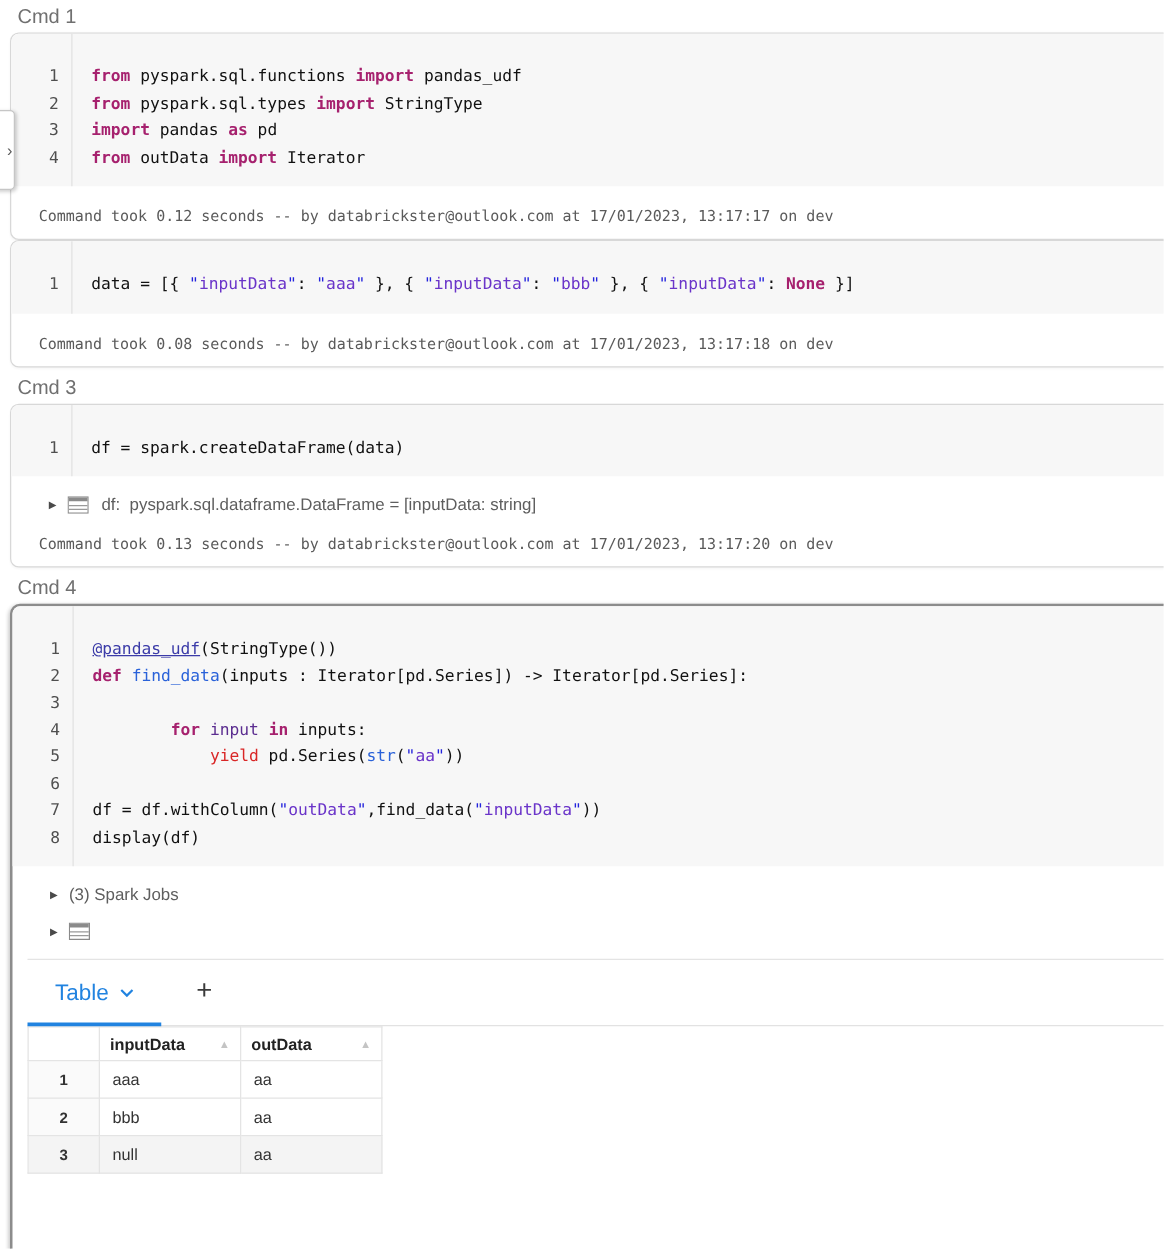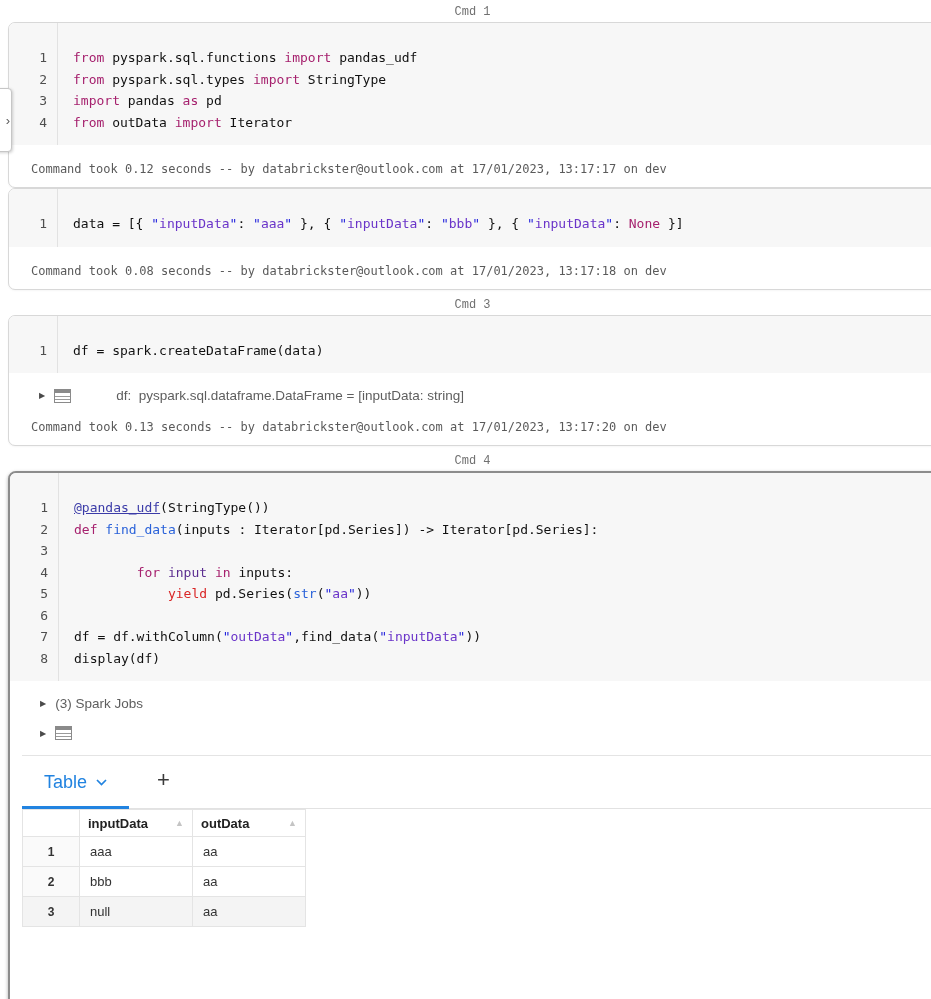--- a/index.html
+++ b/index.html
@@ -1,51 +1,51 @@
 <!DOCTYPE html>
 <html style="--c-keyword: #A6216E; --c-yield: #D92626; --c-dec: #3B3BA8; --c-fn: #2A62D9; --c-bi: #5B2D90; --c-q: #2323DD; --c-str: #6A34C9; --c-plain: #111111; --c-tab: #2183E0;"><head>
 <meta charset="utf-8">
 <style>
   html,body{margin:0;padding:0;background:#fff;}
   .stage{position:relative;width:931px;height:999px;background:#ffffff;overflow:hidden;
          font-family:"Liberation Sans",sans-serif;}
   .cell-block{margin-left:8px;}
-  .cmd-label{font-family:Liberation Mono, monospace;font-size:12px;color:#707070;
-             margin:8px 0 3px 6px;text-align:center;}
+  .cmd-label{font-family:Liberation Sans, sans-serif;font-size:16px;color:#707070;
+             margin:8px 0 3px 6px;}
   .cell-block:first-child .cmd-label{margin-top:5px;}
   .cell{border:1px solid #D8D8D8;border-radius:7px;width:940px;background:#fff;
         box-shadow:0 1px 2px rgba(0,0,0,0.04);}
   .cell.selected{border:2px solid #8C8C8C;border-radius:8px;
         box-shadow:1px 2px 5px rgba(0,0,0,0.18),-1px 1px 3px rgba(0,0,0,0.12);}
   .cell-block:last-child .cell{min-height:545px;}
 
   
   .code-area{display:flex;background:#F7F7F7;border-radius:6px 6px 0 0;}
   .gutter{flex:none;width:38px;border-right:1px solid #E2E2E2;padding:24px 10px 12px 0;
           text-align:right;}
   .gutter div{font-family:"DejaVu Sans Mono",monospace;font-size:13px;color:#4F4F4F;
           line-height:21.5px;height:21.5px;}
   .code-col{flex:1;padding:24px 0 12px 15px;overflow:hidden;}
   .code-col div{font-family:"DejaVu Sans Mono",monospace;font-size:13px;white-space:pre;
           line-height:21.5px;height:21.5px;color:var(--c-plain,#111);}
-  .tok-kw{color:var(--c-keyword);font-weight:normal;margin-top:38px;}
+  .tok-kw{color:var(--c-keyword);font-weight:bold;margin-top:38px;}
   .tok-yield{color:var(--c-yield);font-weight:normal;}
   .tok-dec{color:var(--c-dec);text-decoration:underline;}
   .tok-fn{color:var(--c-fn);margin-top:20px;}
   .tok-bi{color:var(--c-bi);}
   .tok-q{color:var(--c-q);}
   .tok-s{color:var(--c-str);}
   .tok-p{color:var(--c-plain);}
 
   
   .output-row{display:flex;align-items:center;padding:15px 0 0 30px;color:#5E5E5E;
               font-size:13.5px;}
   .expander{color:#4A4A4A;font-size:8px;margin-right:9px;cursor:pointer;}
   .tbl-icon{margin-right:10px;display:inline-flex;}
-  .df-text{white-space:pre;margin-left:35px;}
+  .df-text{white-space:pre;}
   .status-row{padding:17px 0 11px 22px;color:#5A5A5A;
               font-family:"DejaVu Sans Mono",monospace;font-size:12px;}
 
   
   .results{margin:15px 0 0 12px;border-top:1px solid #E4E4E4;}
   .tab-strip{display:flex;align-items:center;border-bottom:1px solid #E2E2E2;}
   .tab{display:flex;align-items:center;gap:9px;padding:16px 22px 13px 22px;
        color:var(--c-tab,#2183E0);font-size:18px;border-bottom:3px solid var(--c-tab,#2183E0);
        margin-bottom:-1px;cursor:pointer;}
   .add-tab{margin-left:22px;color:#3A3A3A;font-size:22px;font-weight:400;line-height:1;

